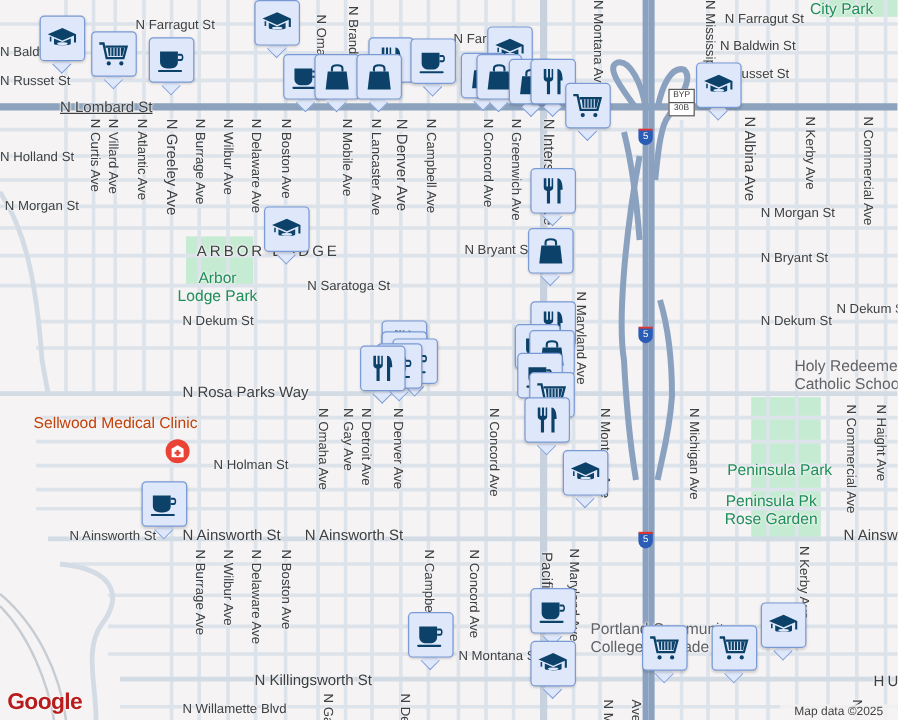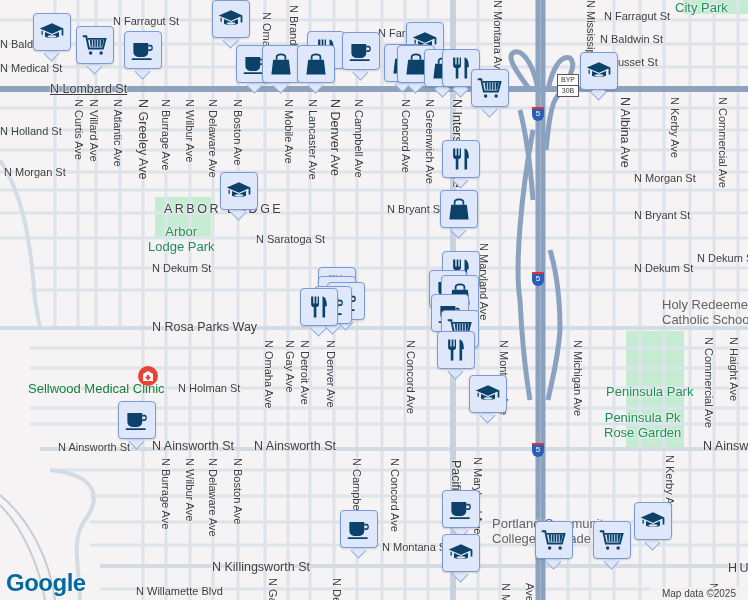--- a/index.html
+++ b/index.html
@@ -5,28 +5,28 @@
   html, body { margin:0; padding:0; }
   body { width:748px; height:600px; overflow:hidden; background:#f5f3f3; font-family:"Liberation Sans", sans-serif; }
   #map { position:relative; width:748px; height:600px; overflow:hidden; background:#f5f3f3; }
   svg.roads { position:absolute; left:0; top:0; }
   .lbl { position:absolute; font-size:11px; color:#3c4043; white-space:nowrap; line-height:12px; text-shadow:0 0 2px #f5f3f3, 0 0 2px #f5f3f3, 0 0 2px #f5f3f3; }
   .lbl.big { font-size:12.5px; }
   .lbl.v { writing-mode:vertical-rl; }
   .lbl.park { color:#1e8e5a; font-size:13px; text-align:center; line-height:15px; }
   .lbl.poi { color:#5f6368; font-size:13px; line-height:15px; }
   .lbl.area { color:#3c4043; font-size:12.5px; letter-spacing:2.5px; }
-  .lbl.red { color:#15803d; font-size:13px;margin-top:36px; }
+  .lbl.red { color:#c2410c; font-size:13px; }
   .marker { position:absolute; width:38px; height:46px; }
   .marker .box { position:absolute; left:0; top:0; width:36px; height:36px; background:#dfe8fb; border:1px solid #7a9ad6; border-radius:4px; display:flex; align-items:center; justify-content:center; box-shadow:0 1px 2px rgba(0,0,0,0.15); }
   .marker .tip { position:absolute; left:11px; top:33px; width:14px; height:14px; background:#dfe8fb; border-right:1px solid #7a9ad6; border-bottom:1px solid #7a9ad6; transform:rotate(45deg) scale(0.75,0.75); }
   .marker svg { width:28px; height:28px; fill:#0c4269; }
   .clinic { position:absolute; width:20px; height:24px; }
   .clinic .pin { width:20px; height:20px; border-radius:50%; background:#ea4335; display:flex; align-items:center; justify-content:center; }
-  .google { position:absolute; left:6px; bottom:3px; font-size:24px; font-weight:bold; color:#0369a1; letter-spacing:-0.5px; text-shadow:0 0 2px #fff,0 0 2px #fff; }
+  .google { position:absolute; left:6px; bottom:3px; font-size:19px; font-weight:bold; color:#b91c1c; letter-spacing:-0.5px; text-shadow:0 0 2px #fff,0 0 2px #fff; }
   .attrib { position:absolute; right:0; bottom:0; font-size:10px; color:#444; background:rgba(245,243,243,0.8); padding:1px 12px; }
 </style>
 </head>
 <body>
 
 <div id="map">
   <svg class="roads" width="748" height="600">
 
     <rect x="155" y="197" width="56" height="40" fill="#c5ecd2"></rect>
     <rect x="626" y="331" width="58" height="120" fill="#c5ecd2"></rect>
@@ -109,21 +109,21 @@
       <path d="M520,110 C525,130 530,160 533,200"></path>
     </g>
 
     <path d="M0,495 C30,520 50,560 55,600" stroke="#c7ccd2" stroke-width="2" fill="none"></path>
     <path d="M0,505 C25,530 40,570 45,600" stroke="#c7ccd2" stroke-width="2" fill="none"></path>
   </svg>
 
   <div id="labels">
       <div class="lbl " style="left: 113px; top: 15px; white-space: pre;">N Farragut St</div>
       <div class="lbl " style="left: 0px; top: 38px; white-space: pre;">N Baldwin St</div>
-      <div class="lbl " style="left: 0px; top: 62px; white-space: pre;">N Medical St</div>
+      <div class="lbl " style="left: 0px; top: 62px; white-space: pre;">N Russet St</div>
       <div class="lbl  big" style="left: 50px; top: 83px; white-space: pre; text-decoration: underline;">N Lombard St</div>
       <div class="lbl " style="left: 0px; top: 125px; white-space: pre;">N Holland St</div>
       <div class="lbl " style="left: 4px; top: 166px; white-space: pre;">N Morgan St</div>
       <div class="lbl " style="left: 378px; top: 27px; white-space: pre;">N Far</div>
       <div class="lbl " style="left: 604px; top: 10px; white-space: pre;">N Farragut St</div>
       <div class="lbl " style="left: 600px; top: 33px; white-space: pre;">N Baldwin St</div>
       <div class="lbl " style="left: 618px; top: 56px; white-space: pre;">usset St</div>
       <div class="lbl " style="left: 634px; top: 172px; white-space: pre;">N Morgan St</div>
       <div class="lbl " style="left: 387px; top: 203px; white-space: pre;">N Bryant St</div>
       <div class="lbl " style="left: 634px; top: 209px; white-space: pre;">N Bryant St</div>
@@ -132,21 +132,21 @@
       <div class="lbl " style="left: 634px; top: 262px; white-space: pre;">N Dekum St</div>
       <div class="lbl " style="left: 697px; top: 252px; white-space: pre;">N Dekum S</div>
       <div class="lbl  big" style="left: 152px; top: 321px; white-space: pre;">N Rosa Parks Way</div>
       <div class="lbl " style="left: 166px; top: 382px; white-space: pre; margin-left: 12px;">N Holman St</div>
       <div class="lbl " style="left: 58px; top: 441px; white-space: pre;">N Ainsworth St</div>
       <div class="lbl  big" style="left: 152px; top: 440px; white-space: pre;">N Ainsworth St</div>
       <div class="lbl  big" style="left: 254px; top: 440px; white-space: pre;">N Ainsworth St</div>
       <div class="lbl  big" style="left: 703px; top: 440px; white-space: pre;">N Ainsw</div>
       <div class="lbl " style="left: 382px; top: 541px; white-space: pre;">N Montana St</div>
       <div class="lbl  big" style="left: 212px; top: 561px; white-space: pre;">N Killingsworth St</div>
-      <div class="lbl " style="left: 136px; top: 585px; white-space: pre;">N Willamette Blvd</div>
+      <div class="lbl " style="left: 152px; top: 585px; white-space: pre;">N Willamette Blvd</div>
       <div class="lbl v" style="left: 73px; top: 99px; white-space: pre;">N Curtis Ave</div>
       <div class="lbl v" style="left: 88px; top: 99px; white-space: pre;">N Villard Ave</div>
       <div class="lbl v" style="left: 112px; top: 99px; white-space: pre;">N Atlantic Ave</div>
       <div class="lbl v big" style="left: 137px; top: 99px; white-space: pre;">N Greeley Ave</div>
       <div class="lbl v" style="left: 160px; top: 99px; white-space: pre;">N Burrage Ave</div>
       <div class="lbl v" style="left: 184px; top: 99px; white-space: pre;">N Wilbur Ave</div>
       <div class="lbl v" style="left: 207px; top: 99px; white-space: pre;">N Delaware Ave</div>
       <div class="lbl v" style="left: 232px; top: 99px; white-space: pre;">N Boston Ave</div>
       <div class="lbl v" style="left: 283px; top: 99px; white-space: pre;">N Mobile Ave</div>
       <div class="lbl v" style="left: 307px; top: 99px; white-space: pre;">N Lancaster Ave</div>

